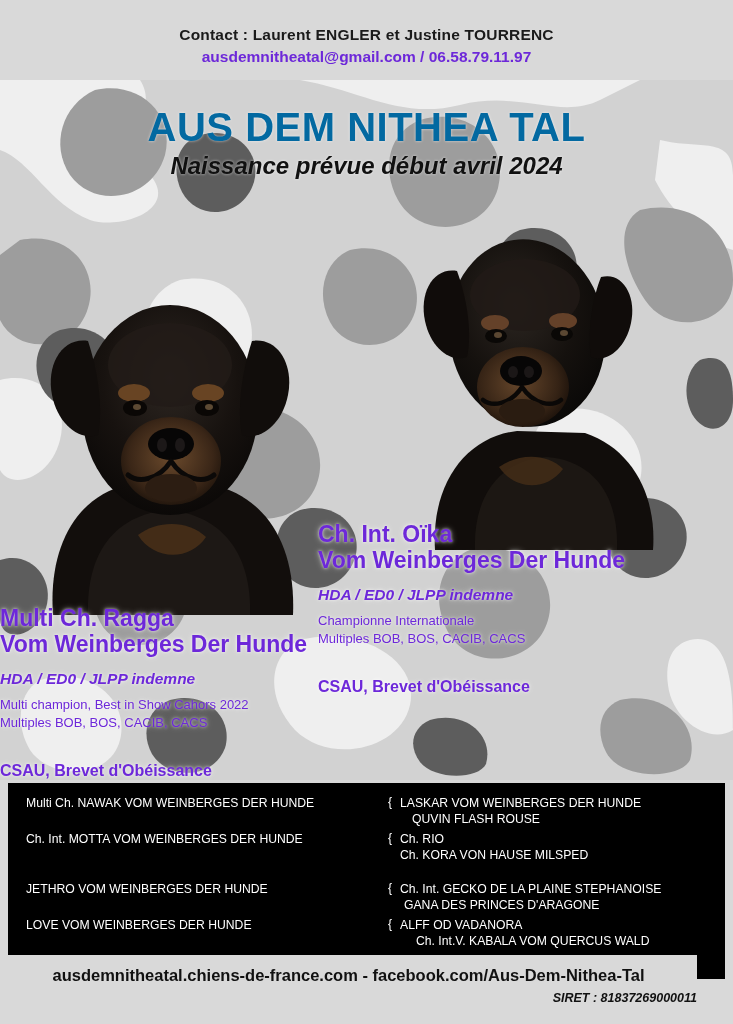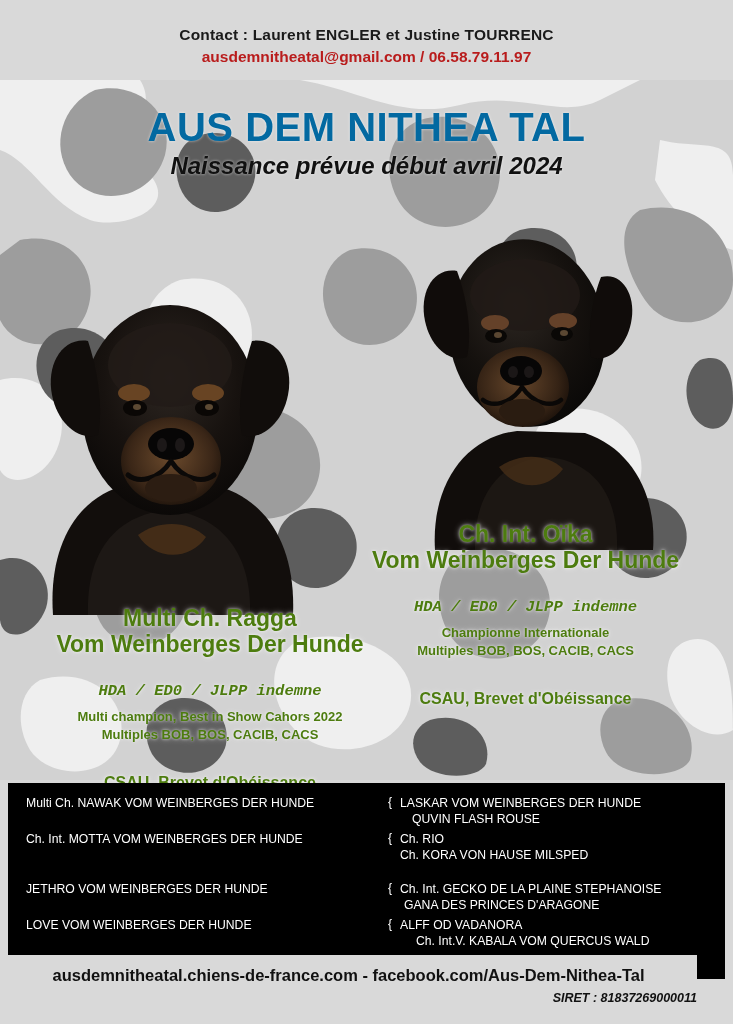--- a/index.html
+++ b/index.html
@@ -31,21 +31,21 @@
   .contact-line1 {
     font-size: 15.5px;
     font-weight: bold;
     color: #1a1a1a;
     letter-spacing: 0.2px;
     padding-top: 26px;
   }
   .contact-line2 {
     font-size: 15.5px;
     font-weight: bold;
-    color: #b91c1c;
+    color: #6d28d9;
     padding-top: 4px;
   }
 
   
   .camo {
     position: absolute;
     left: 0;
     top: 80px;
     width: 733px;
     height: 700px;
@@ -85,42 +85,41 @@
     position: absolute;
     z-index: 4;
   }
   .dog-left  { left: 18px;  top: 245px; width: 300px; height: 370px; }
   .dog-right { left: 395px; top: 205px; width: 280px; height: 345px; }
 
   
   .dog-caption {
     position: absolute;
     z-index: 7;
-    text-align: center;
-    color: #4d7c0f;
+    text-align: left;
+    color: #6d28d9;
     text-shadow: 0 0 3px rgba(255,255,255,0.7), 0 0 6px rgba(255,255,255,0.5);
   }
   .cap-left  { left: 0px;   top: 606px; width: 420px; }
   .cap-right { left: 318px; top: 522px; width: 415px; }
 
   .cap-name {
     font-size: 23px;
     font-weight: bold;
     line-height: 1.12;
   }
   .cap-health {
     font-size: 15.5px;
     font-weight: bold;
     font-style: italic;
-    margin-top: 24px;
-    font-family: Liberation Mono, monospace;
+    margin-top: 12px;
   }
   .cap-titles {
     font-size: 13px;
-    font-weight: bold;
+    font-weight: normal;
     margin-top: 9px;
     line-height: 1.3;
   }
   .cap-extra {
     font-size: 16px;
     font-weight: bold;
     margin-top: 30px;
   }
 
   

